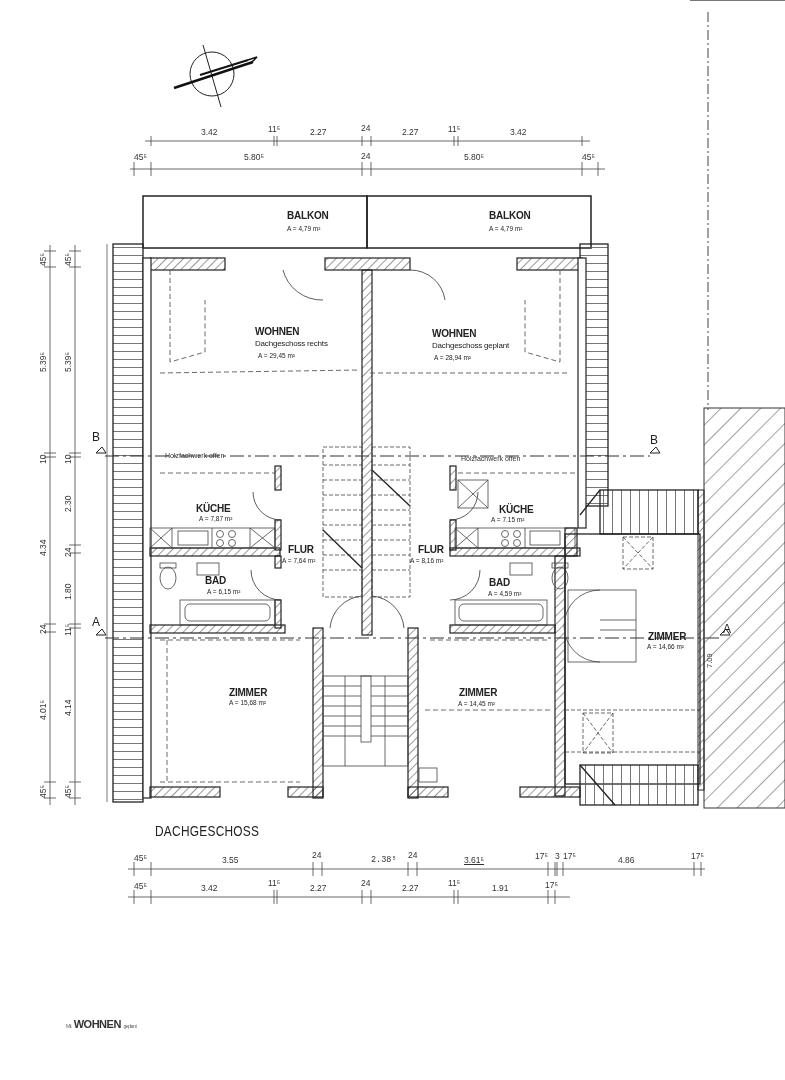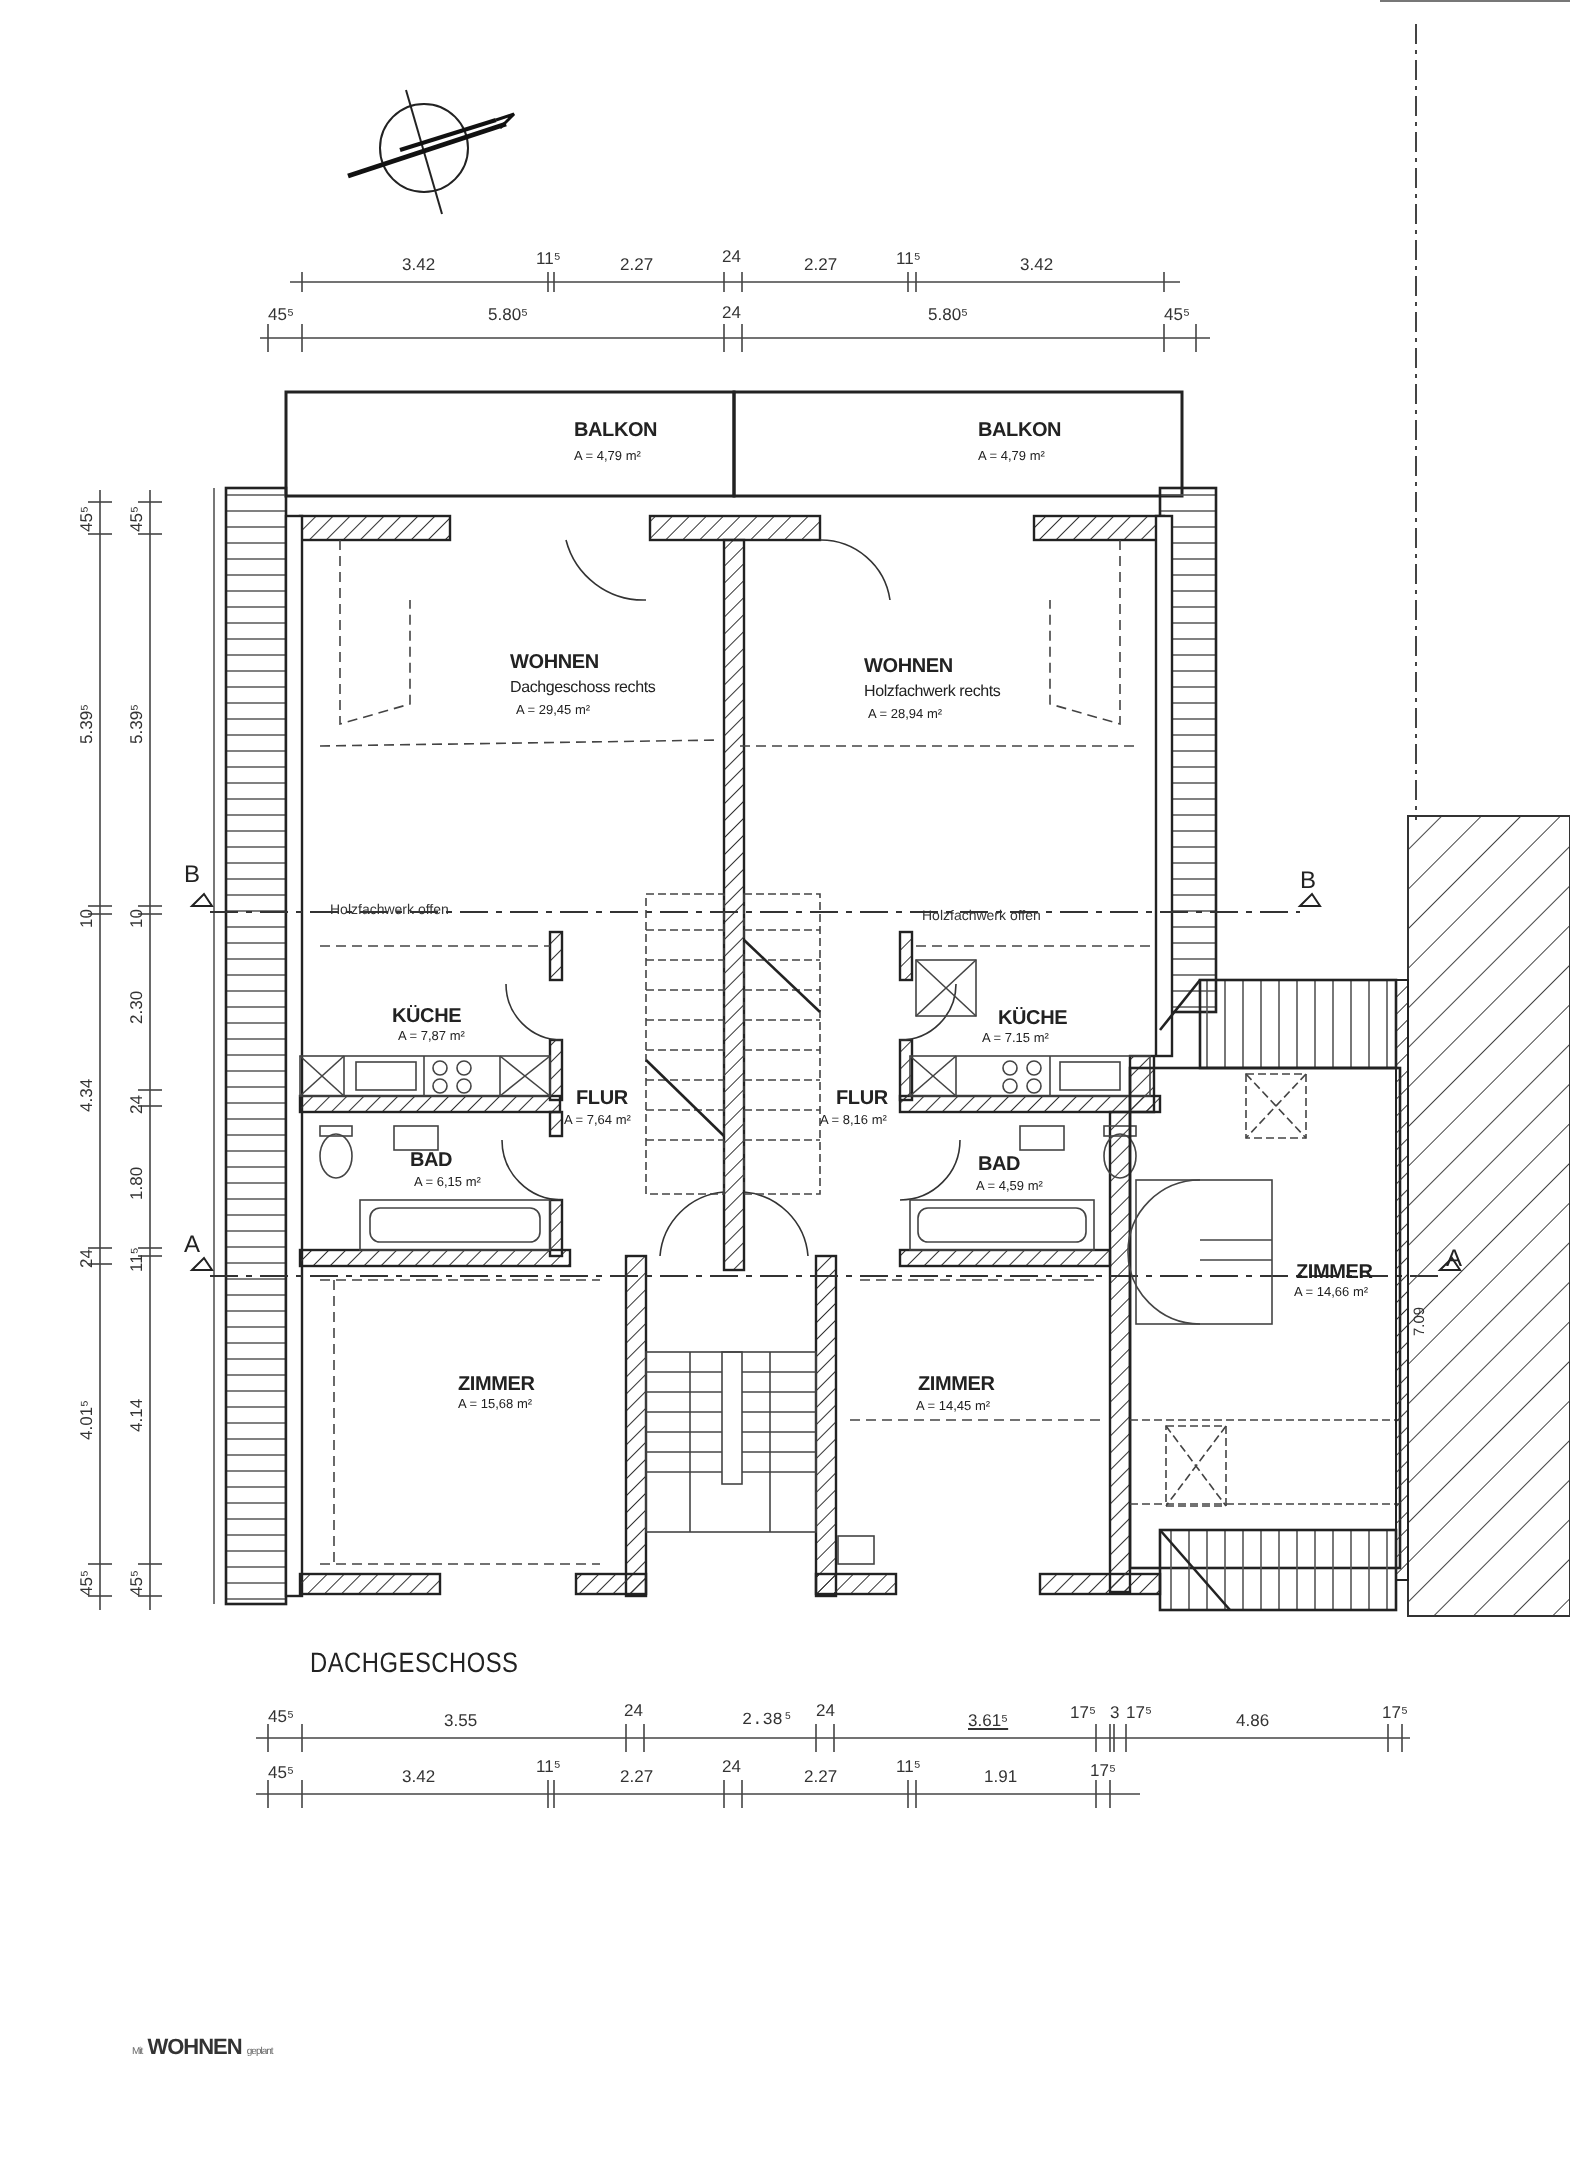--- a/index.html
+++ b/index.html
@@ -351,21 +351,21 @@
 
 <div class="lbl" style="left:287px;top:210px;">BALKON</div>
 <div class="area" style="left:287px;top:225px;">A = 4,79 m²</div>
 <div class="lbl" style="left:489px;top:210px;">BALKON</div>
 <div class="area" style="left:489px;top:225px;">A = 4,79 m²</div>
 
 <div class="lbl" style="left:255px;top:326px;">WOHNEN</div>
 <div class="sub" style="left:255px;top:339px;">Dachgeschoss rechts</div>
 <div class="area" style="left:258px;top:352px;">A = 29,45 m²</div>
 <div class="lbl" style="left:432px;top:328px;">WOHNEN</div>
-<div class="sub" style="left:432px;top:341px;">Holzfachwerk rechts</div>
+<div class="sub" style="left:432px;top:341px;">Dachgeschoss geplant</div>
 <div class="area" style="left:434px;top:354px;">A = 28,94 m²</div>
 
 <div class="lbl" style="left:196px;top:503px;">KÜCHE</div>
 <div class="area" style="left:199px;top:515px;">A = 7,87 m²</div>
 <div class="lbl" style="left:499px;top:504px;">KÜCHE</div>
 <div class="area" style="left:491px;top:516px;">A = 7.15 m²</div>
 
 <div class="lbl" style="left:288px;top:544px;">FLUR</div>
 <div class="area" style="left:282px;top:557px;">A = 7,64 m²</div>
 <div class="lbl" style="left:418px;top:544px;">FLUR</div>
@@ -392,21 +392,21 @@
 <div class="sect" style="left:92px;top:615px;">A</div>
 <div class="sect" style="left:723px;top:622px;">A</div>
 
 <div class="title" style="left:155px;top:823px;">DACHGESCHOSS</div>
 
 <div class="dim" style="left:134px;top:853px;">45⁵</div>
 <div class="dim" style="left:222px;top:855px;">3.55</div>
 <div class="dim" style="left:312px;top:850px;">24</div>
 <div class="dim" style="left:371px;top:855px;font-family:Liberation Mono, monospace;">2.38⁵</div>
 <div class="dim" style="left:408px;top:850px;">24</div>
-<div class="dim" style="left:484px;top:855px;text-decoration:underline;">3.61⁵</div>
+<div class="dim" style="left:464px;top:855px;text-decoration:underline;">3.61⁵</div>
 <div class="dim" style="left:535px;top:851px;">17⁵</div>
 <div class="dim" style="left:555px;top:851px;">3</div>
 <div class="dim" style="left:563px;top:851px;">17⁵</div>
 <div class="dim" style="left:618px;top:855px;">4.86</div>
 <div class="dim" style="left:691px;top:851px;">17⁵</div>
 
 <div class="dim" style="left:134px;top:881px;">45⁵</div>
 <div class="dim" style="left:201px;top:883px;">3.42</div>
 <div class="dim" style="left:268px;top:878px;">11⁵</div>
 <div class="dim" style="left:310px;top:883px;">2.27</div>

